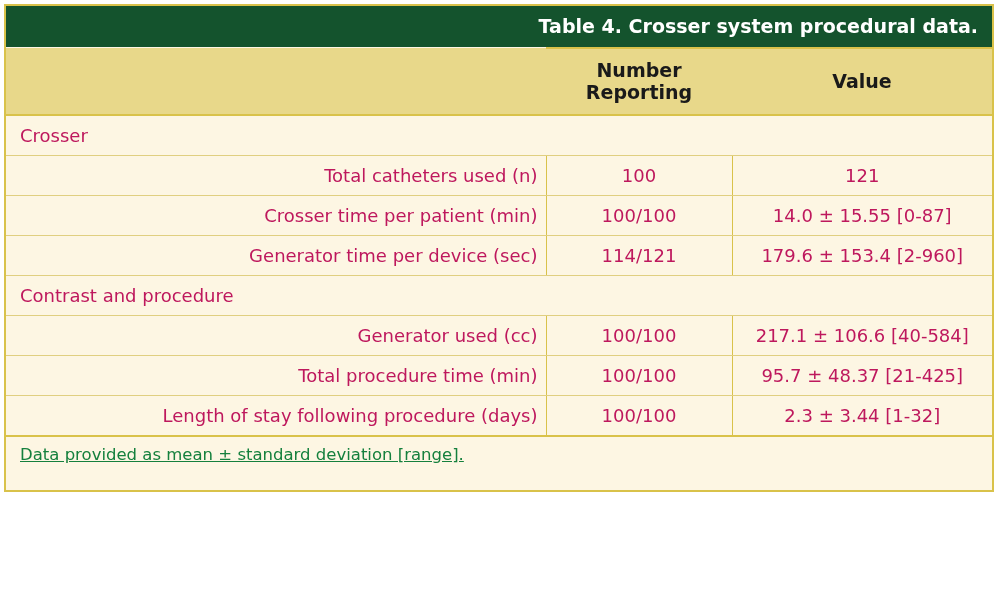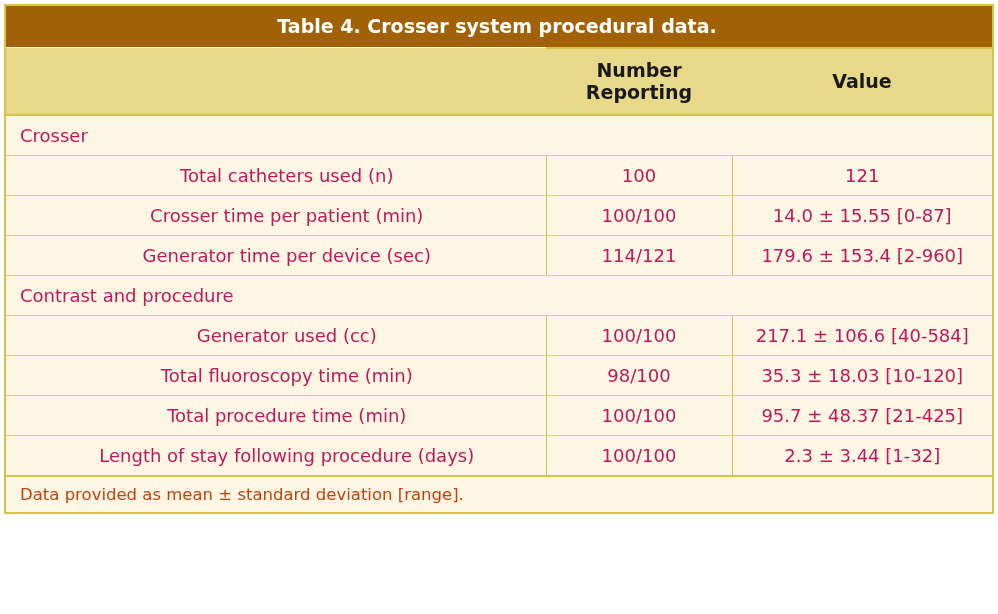--- a/index.html
+++ b/index.html
@@ -18,25 +18,25 @@
     border: 2px solid #d9c24a;
     box-sizing: border-box;
     background: #fdf6e3;
   }
   table.data-table {
     border-collapse: collapse;
     width: 100%;
     table-layout: fixed;
   }
   caption.table-caption {
-    background: #a16207;
+    background: #14532d;
     color: #ffffff;
     font-weight: bold;
     font-size: 19px;
-    text-align: center;
+    text-align: right;
     padding: 9px 14px 10px 10px;
     caption-side: top;
   }
   thead th {
     background: #e8d88a;
     color: #1a1a1a;
     font-size: 19px;
     font-weight: bold;
     padding: 10px 8px;
     border-top: 2px solid #d9c24a;
@@ -56,43 +56,44 @@
     color: #be185d;
     padding: 9px 8px;
     border-bottom: 1px solid #e0cf80;
     background: #fdf6e3;
   }
   tbody tr.section-row td {
     padding-left: 14px;
     text-align: left;
   }
   td.label-cell {
-    text-align: center;
+    text-align: right;
     padding-left: 30px;
     border-right: 1px solid #d9c24a;
   }
   td.num-cell {
     text-align: center;
     border-right: 1px solid #d9c24a;
     margin-left: 16px;
   }
   td.val-cell {
     text-align: center;
     margin-left: 17px;
   }
   tbody tr.last-data td {
     border-bottom: 2px solid #d9c24a;
   }
   tfoot td.footnote {
     font-size: 16.5px;
-    color: #c2410c;
+    color: #15803d;
     text-align: left;
-    padding: 8px 14px 8px 14px;
+    padding: 8px 14px 26px 14px;
     background: #fdf6e3;
     border-bottom: none;
+    text-decoration: underline;
   }
 </style>
 </head>
 <body>
 
 <div id="table-wrap">
   <table class="data-table">
     <caption class="table-caption">Table 4. Crosser system procedural data.</caption>
     <colgroup>
       <col class="c-label">
@@ -130,25 +131,20 @@
       </tr>
       <tr class="section-row">
         <td colspan="3">Contrast and procedure</td>
       </tr>
       <tr>
         <td class="label-cell">Generator used (cc)</td>
         <td class="num-cell">100/100</td>
         <td class="val-cell">217.1 ± 106.6 [40-584]</td>
       </tr>
       <tr>
-        <td class="label-cell">Total fluoroscopy time (min)</td>
-        <td class="num-cell">98/100</td>
-        <td class="val-cell">35.3 ± 18.03 [10-120]</td>
-      </tr>
-      <tr>
         <td class="label-cell">Total procedure time (min)</td>
         <td class="num-cell">100/100</td>
         <td class="val-cell">95.7 ± 48.37 [21-425]</td>
       </tr>
       <tr class="last-data">
         <td class="label-cell">Length of stay following procedure (days)</td>
         <td class="num-cell">100/100</td>
         <td class="val-cell">2.3 ± 3.44 [1-32]</td>
       </tr>
     </tbody>

